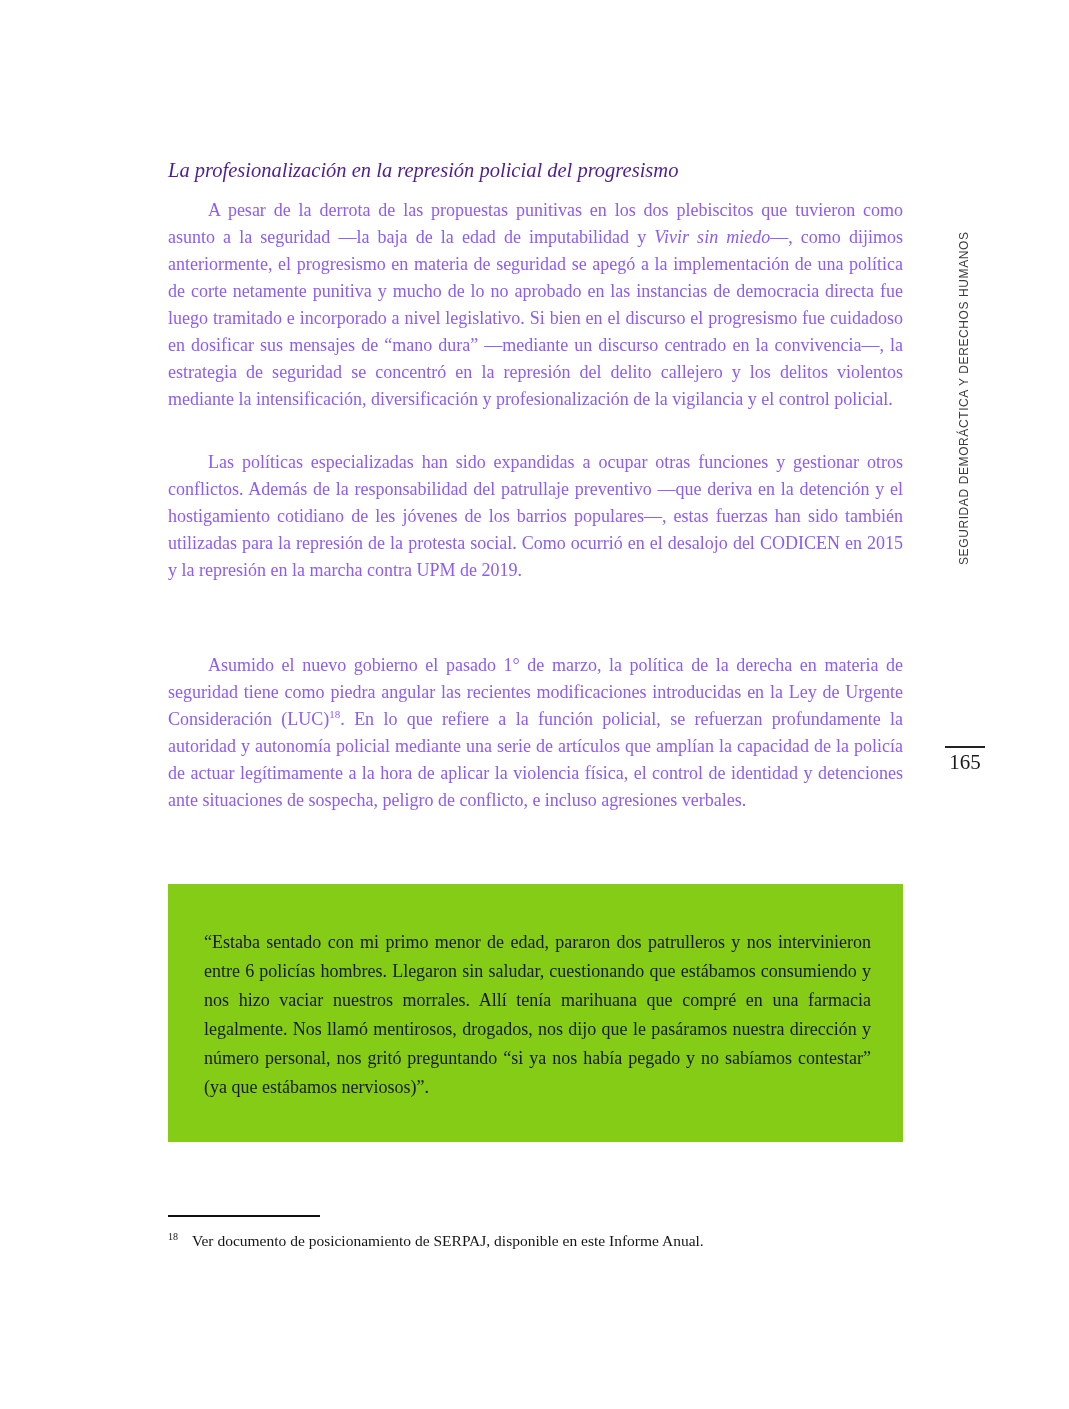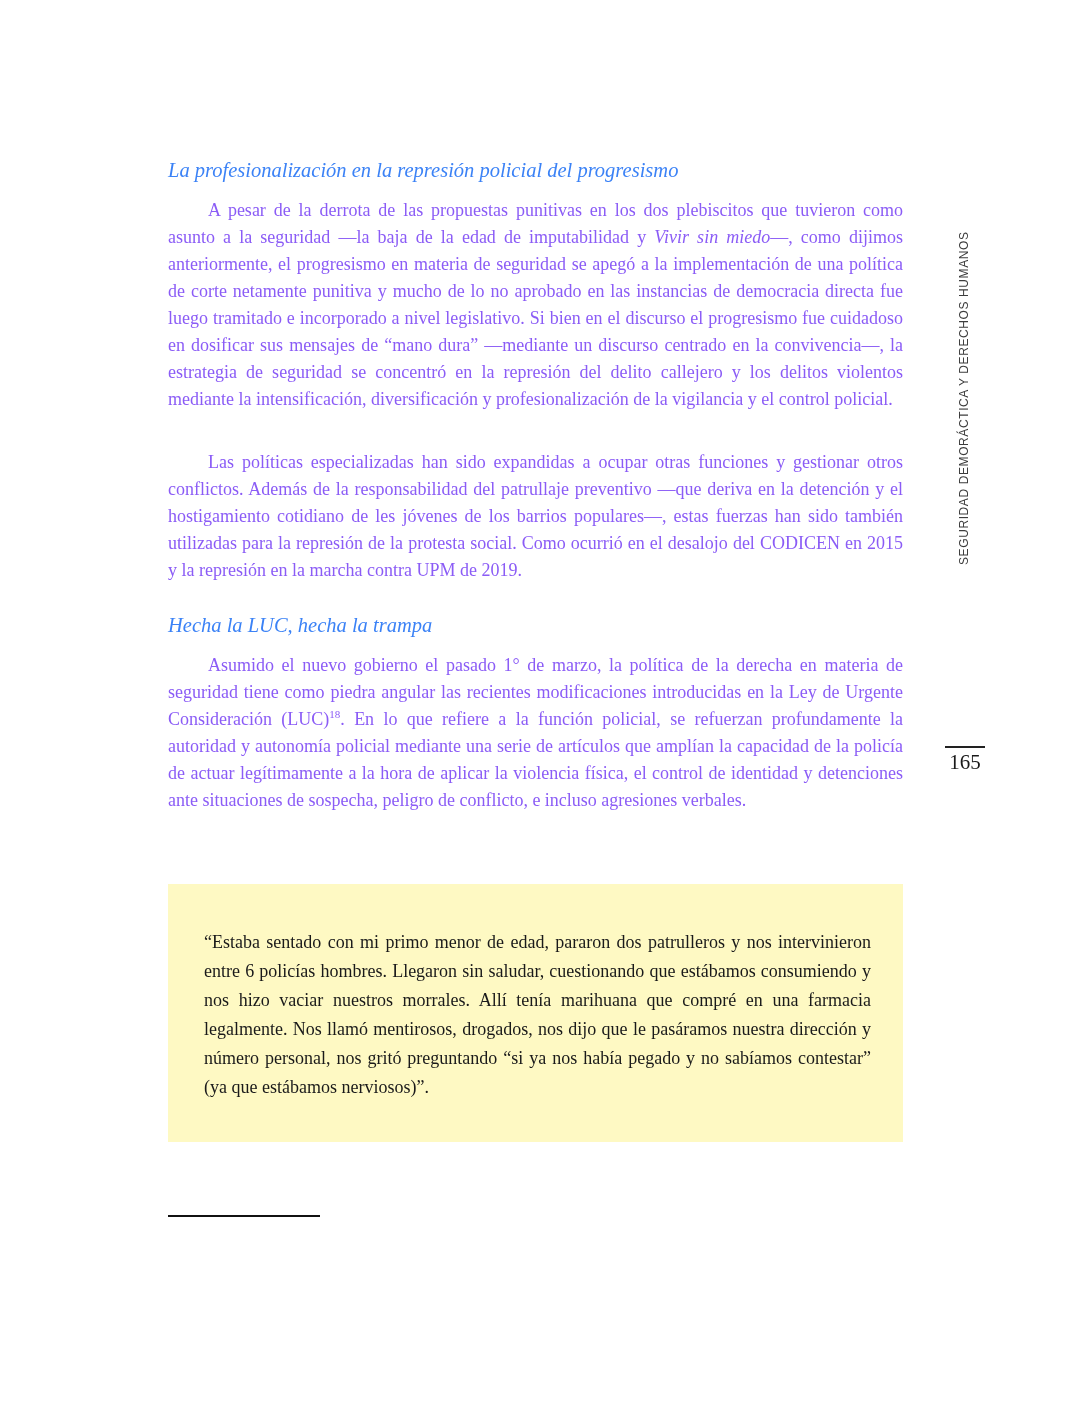--- a/index.html
+++ b/index.html
@@ -12,42 +12,42 @@
     font-family: "Liberation Serif", serif;
     color: #161616;
     overflow: hidden;
   }
   .col { position: absolute; left: 168px; width: 735px; }
   .section-heading {
     font-style: italic;
     font-size: 20.5px;
     line-height: 26px;
     font-weight: normal;
-    color: #3b82f6;
+    color: #4c1d95;
   }
   .body-par {
     font-size: 18px;
     line-height: 27px;
     text-align: justify;
     text-indent: 40px;
     color: #8b5cf6;
   }
   .body-par .em { font-style: italic; }
   .body-par sup.fn-ref {
     font-size: 11px;
     line-height: 0;
     vertical-align: super;
   }
   .quote-box {
     position: absolute;
     left: 168px;
     top: 884px;
     width: 735px;
     height: 258px;
-    background: #fef9c3;
+    background: #84cc16;
     padding: 44px 32px 0 36px;
   }
   .quote-text {
     font-size: 18px;
     line-height: 29px;
     text-align: justify;
     color: #1a1a1a;
   }
   .footnote-rule {
     position: absolute;
@@ -108,30 +108,30 @@
 <body>
 
 <div class="page">
 
   <h2 class="col section-heading" style="top:157px;">La profesionalización en la represión policial del progresismo</h2>
 
   <p class="col body-par" style="top:197px;"><span>A pesar de la derrota de las propuestas punitivas en los dos plebiscitos que tuvieron como asunto a la seguridad —la baja de la edad de imputabilidad y </span><span class="em">Vivir sin miedo</span><span>—, como dijimos anteriormente, el progresismo en materia de seguridad se apegó a la implementación de una política de corte netamente punitiva y mucho de lo no aprobado en las instancias de democracia directa fue luego tramitado e incorporado a nivel legislativo. Si bien en el discurso el progresismo fue cuidadoso en dosificar sus mensajes de “mano dura” —mediante un discurso centrado en la convivencia—, la estrategia de seguridad se concentró en la represión del delito callejero y los delitos violentos mediante la intensificación, diversificación y profesionalización de la vigilancia y el control policial.</span></p>
 
   <p class="col body-par" style="top:449px;">Las políticas especializadas han sido expandidas a ocupar otras funciones y gestionar otros conflictos. Además de la responsabilidad del patrullaje preventivo —que deriva en la detención y el hostigamiento cotidiano de les jóvenes de los barrios populares—, estas fuerzas han sido también utilizadas para la represión de la protesta social. Como ocurrió en el desalojo del CODICEN en 2015 y la represión en la marcha contra UPM de 2019.</p>
 
-  <h2 class="col section-heading" style="top:612px;">Hecha la LUC, hecha la trampa</h2>
 
   <p class="col body-par" style="top:652px;"><span>Asumido el nuevo gobierno el pasado 1° de marzo, la política de la derecha en materia de seguridad tiene como piedra angular las recientes modificaciones introducidas en la Ley de Urgente Consideración (LUC)</span><sup class="fn-ref">18</sup><span>. En lo que refiere a la función policial, se refuerzan profundamente la autoridad y autonomía policial mediante una serie de artículos que amplían la capacidad de la policía de actuar legítimamente a la hora de aplicar la violencia física, el control de identidad y detenciones ante situaciones de sospecha, peligro de conflicto, e incluso agresiones verbales.</span></p>
 
   <div class="quote-box">
     <p class="quote-text">“Estaba sentado con mi primo menor de edad, pararon dos patrulleros y nos intervinieron entre 6 policías hombres. Llegaron sin saludar, cuestionando que estábamos consumiendo y nos hizo vaciar nuestros morrales. Allí tenía marihuana que compré en una farmacia legalmente. Nos llamó mentirosos, drogados, nos dijo que le pasáramos nuestra dirección y número personal, nos gritó preguntando “si ya nos había pegado y no sabíamos contestar” (ya que estábamos nerviosos)”.</p>
   </div>
 
   <div class="footnote-rule"></div>
 
+  <p class="footnote"><sup class="fn-marker">18</sup><span>Ver documento de posicionamiento de SERPAJ, disponible en este Informe Anual.</span></p>
 
   <div class="sidebar-label">SEGURIDAD DEMORÁCTICA Y DERECHOS HUMANOS</div>
 
   <div class="page-number-rule"></div>
 
   <div class="page-number">165</div>
 
 </div>
 
 </body></html>

